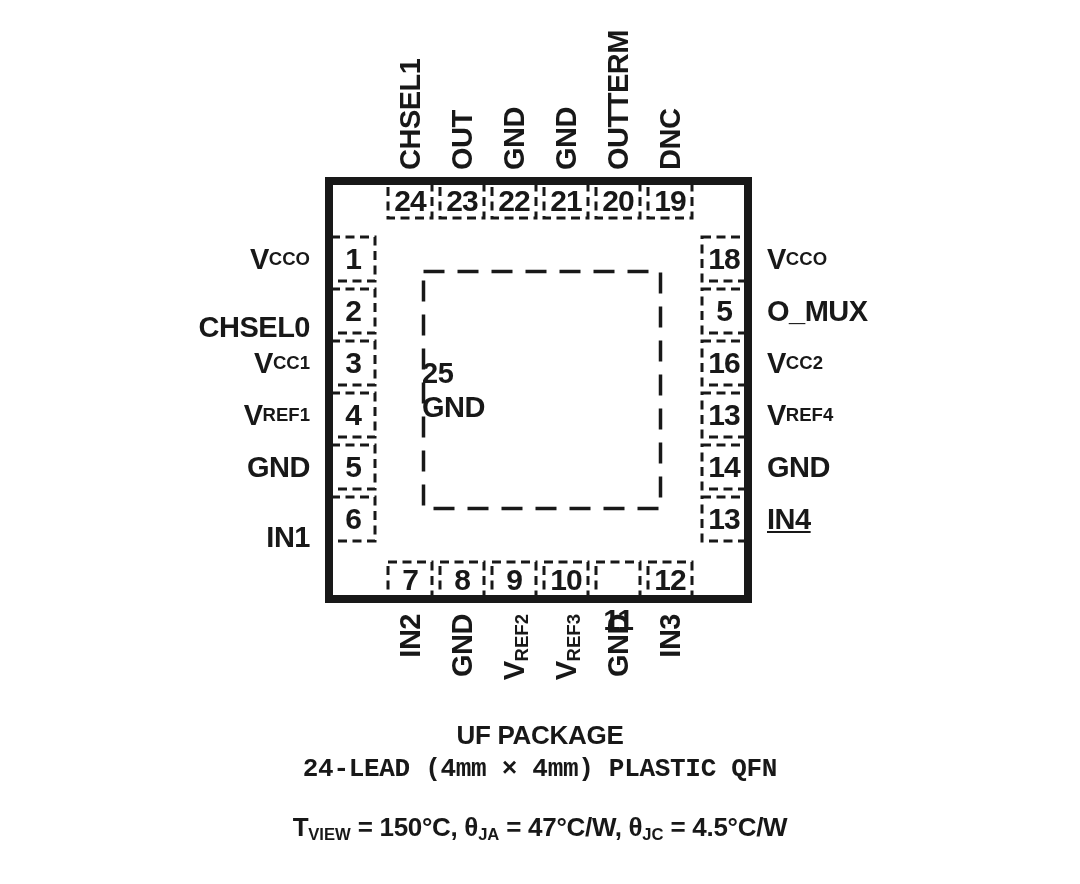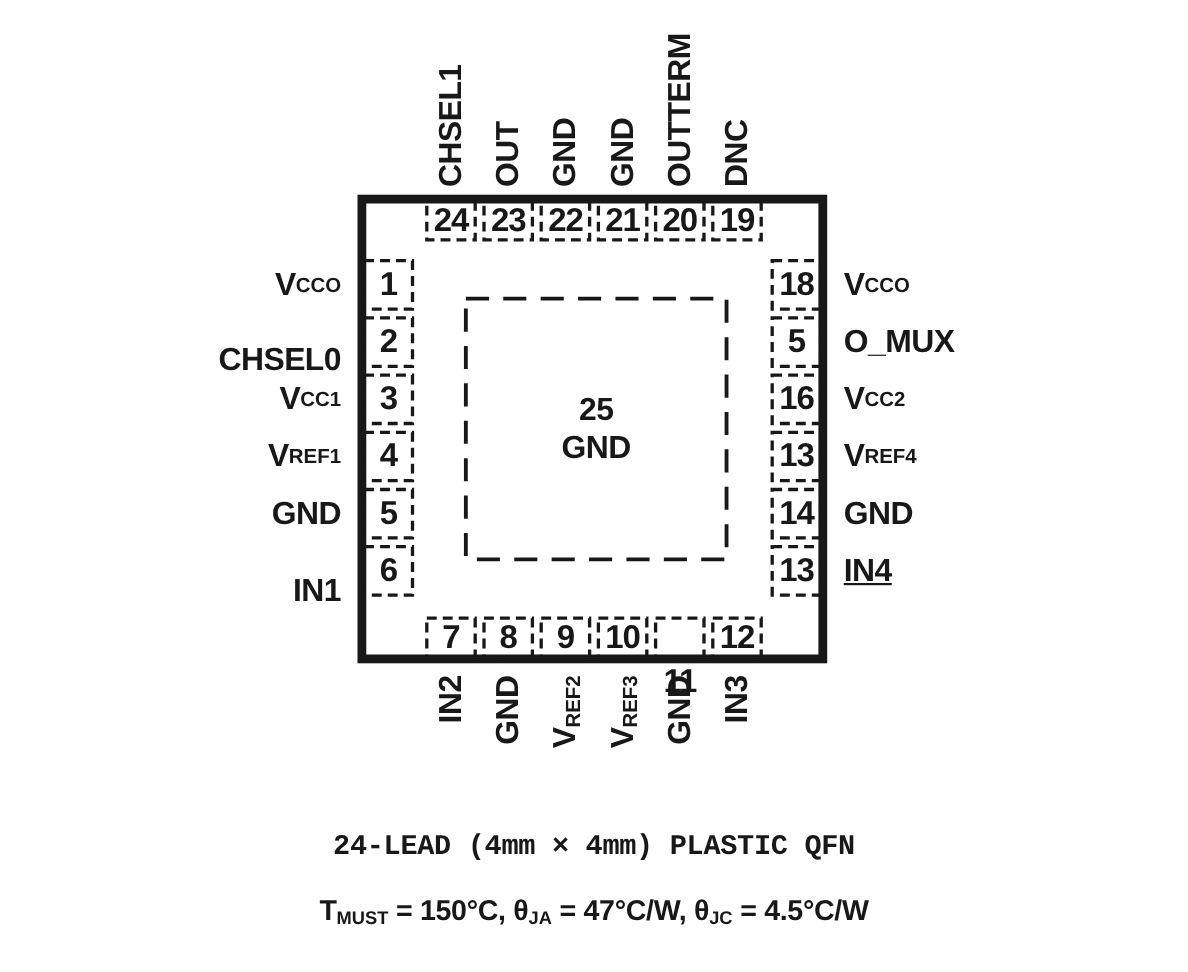--- a/index.html
+++ b/index.html
@@ -28,21 +28,21 @@
   .vanchor{position:absolute;width:0;height:0;}
   .vanchor .vtext{
     position:absolute;white-space:nowrap;font-size:29px;font-weight:bold;
     letter-spacing:-0.5px;line-height:30px;
   }
   .vanchor.up .vtext{bottom:0;left:15px;transform-origin:0 100%;transform:rotate(-90deg);}
   .vanchor.down .vtext{top:0;left:-15px;transform-origin:0 0;transform:rotate(-90deg) translateX(-100%);}
   .sub{font-size:0.64em;vertical-align:-0.22em;letter-spacing:0;}
   .pad-text{
     position:absolute;left:422px;top:270px;width:240px;height:240px;
-    display:flex;flex-direction:column;align-items:center;justify-content:center;
+    display:flex;flex-direction:column;justify-content:center;
     font-size:29px;font-weight:bold;line-height:34px;letter-spacing:-0.5px;
   }
   .fline{
     position:absolute;left:0;width:1080px;text-align:center;
     font-weight:bold;font-size:26px;line-height:32px;letter-spacing:-0.3px;
   }
   #f1{top:719px;}
   #f2{top:753px;font-family:Liberation Mono, monospace;}
   #f3{top:811px;}
   #f4{top:843px;}
@@ -187,16 +187,17 @@
       <div class="side-label right-side" style="top: 497px; left: 767px; text-decoration: underline;">
         <span>IN4</span>
       </div>
     </div>
 
   <div class="pad-text">
     <div>25</div>
     <div>GND</div>
   </div>
 
+  <div class="fline" id="f1">UF PACKAGE</div>
   <div class="fline" id="f2">24-LEAD (4mm × 4mm) PLASTIC QFN</div>
-  <div class="fline" id="f3"><span>T</span><span class="sub">MUST</span><span> = 150°C, θ</span><span class="sub">JA</span><span> = 47°C/W, θ</span><span class="sub">JC</span><span> = 4.5°C/W</span></div>
+  <div class="fline" id="f3"><span>T</span><span class="sub">VIEW</span><span> = 150°C, θ</span><span class="sub">JA</span><span> = 47°C/W, θ</span><span class="sub">JC</span><span> = 4.5°C/W</span></div>
 
 </div>
 
 </body></html>

